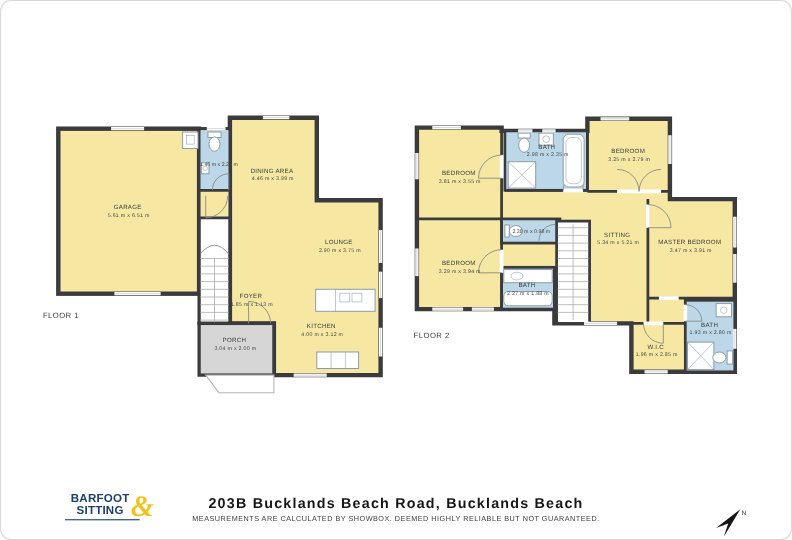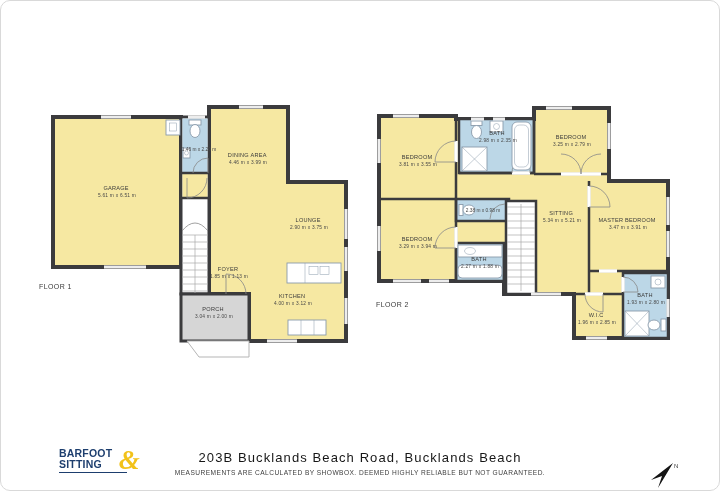--- a/index.html
+++ b/index.html
@@ -12,23 +12,23 @@
   .room{fill:#F6E8A2;stroke:#3B3B3D;stroke-width:4;stroke-linejoin:miter;}
   .bath{fill:#BCD7E7;stroke:#3B3B3D;stroke-width:2.5;}
   .wall{stroke:#3B3B3D;stroke-width:2.5;}
   .gap{stroke:#ffffff;stroke-width:3.4;}
   .win{stroke:#ffffff;stroke-width:3;}
   .winline{stroke:#c2c2c2;stroke-width:.6;}
   .fix{fill:#ffffff;stroke:#8a9bab;stroke-width:.9;}
   .fixline{stroke:#8a9bab;stroke-width:.5;fill:none;}
   .arc{stroke:#888888;stroke-width:.8;fill:none;}
   .step{stroke:#aaaaaa;stroke-width:.7;}
-  .footer-logo{position:absolute;left:58px;top:447px;width:64px;text-align:left;color:#1d3e6e;font-weight:bold;font-size:10.5px;line-height:11px;letter-spacing:.2px;border-bottom:1.5px solid #1d3e6e;padding-bottom:2px;padding-right:4px;}
+  .footer-logo{position:absolute;left:58px;top:447px;width:64px;text-align:center;color:#1d3e6e;font-weight:bold;font-size:10.5px;line-height:11px;letter-spacing:.2px;border-bottom:1.5px solid #1d3e6e;padding-bottom:2px;padding-right:4px;}
   .footer-logo .amp{position:absolute;right:-13px;top:-1px;font-family:"Liberation Serif",serif;font-style:italic;font-weight:bold;font-size:27px;color:#f2c21a;line-height:27px;}
-  .footer-title{position:absolute;left:0;right:0;top:449px;text-align:center;font-size:13px;font-weight:normal;letter-spacing:1.1px;color:#161616;}
+  .footer-title{position:absolute;left:0;right:0;top:449px;text-align:center;font-size:13px;font-weight:bold;letter-spacing:1.1px;color:#161616;}
   .footer-disclaimer{position:absolute;left:0;right:0;top:468px;text-align:center;font-size:6.6px;letter-spacing:.45px;color:#3d3d3d;}
   .compass{position:absolute;left:644px;top:459px;width:34px;height:30px;}
 </style>
 </head>
 <body>
 
 <div class="page">
 
 <svg width="720" height="491" viewBox="0 0 720 491">
 

